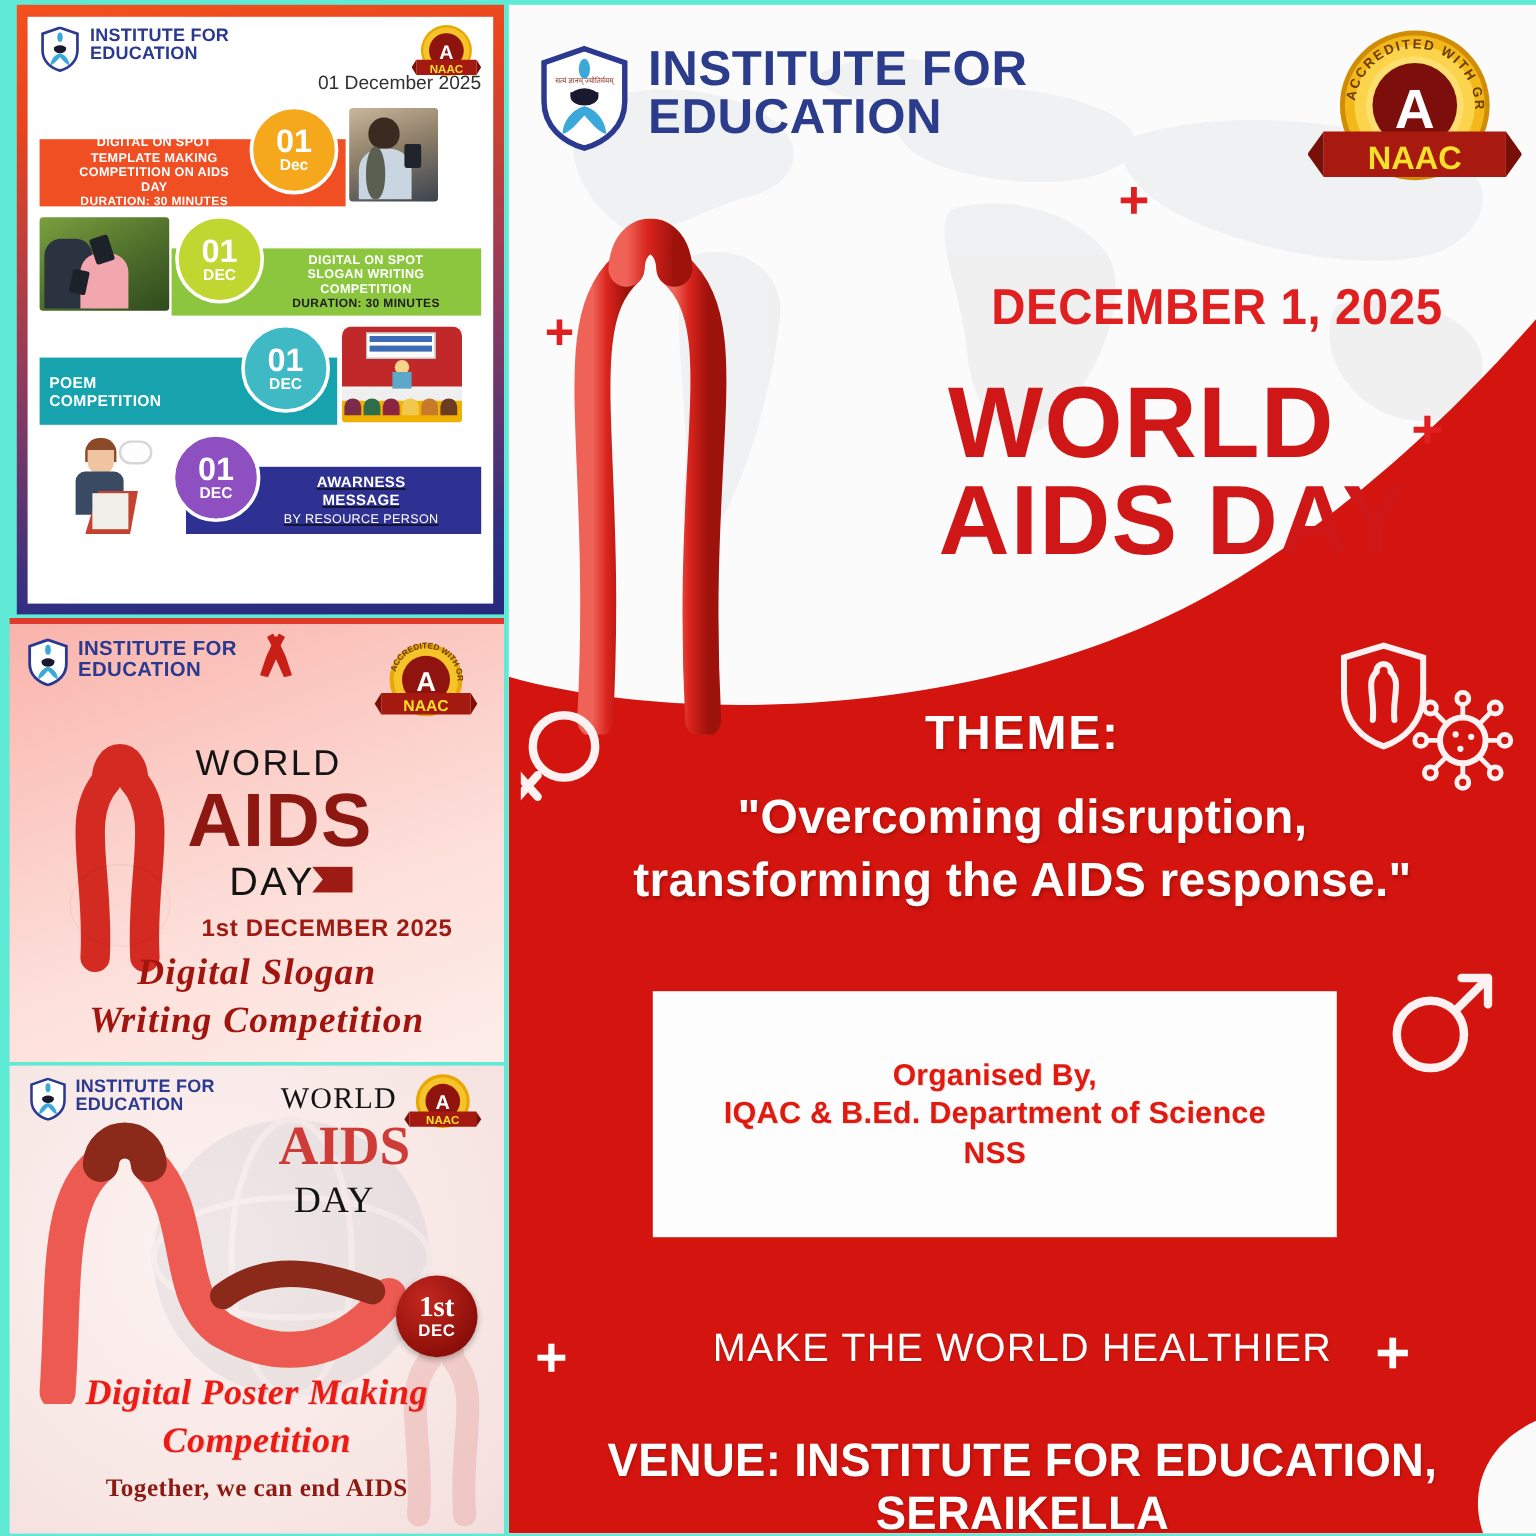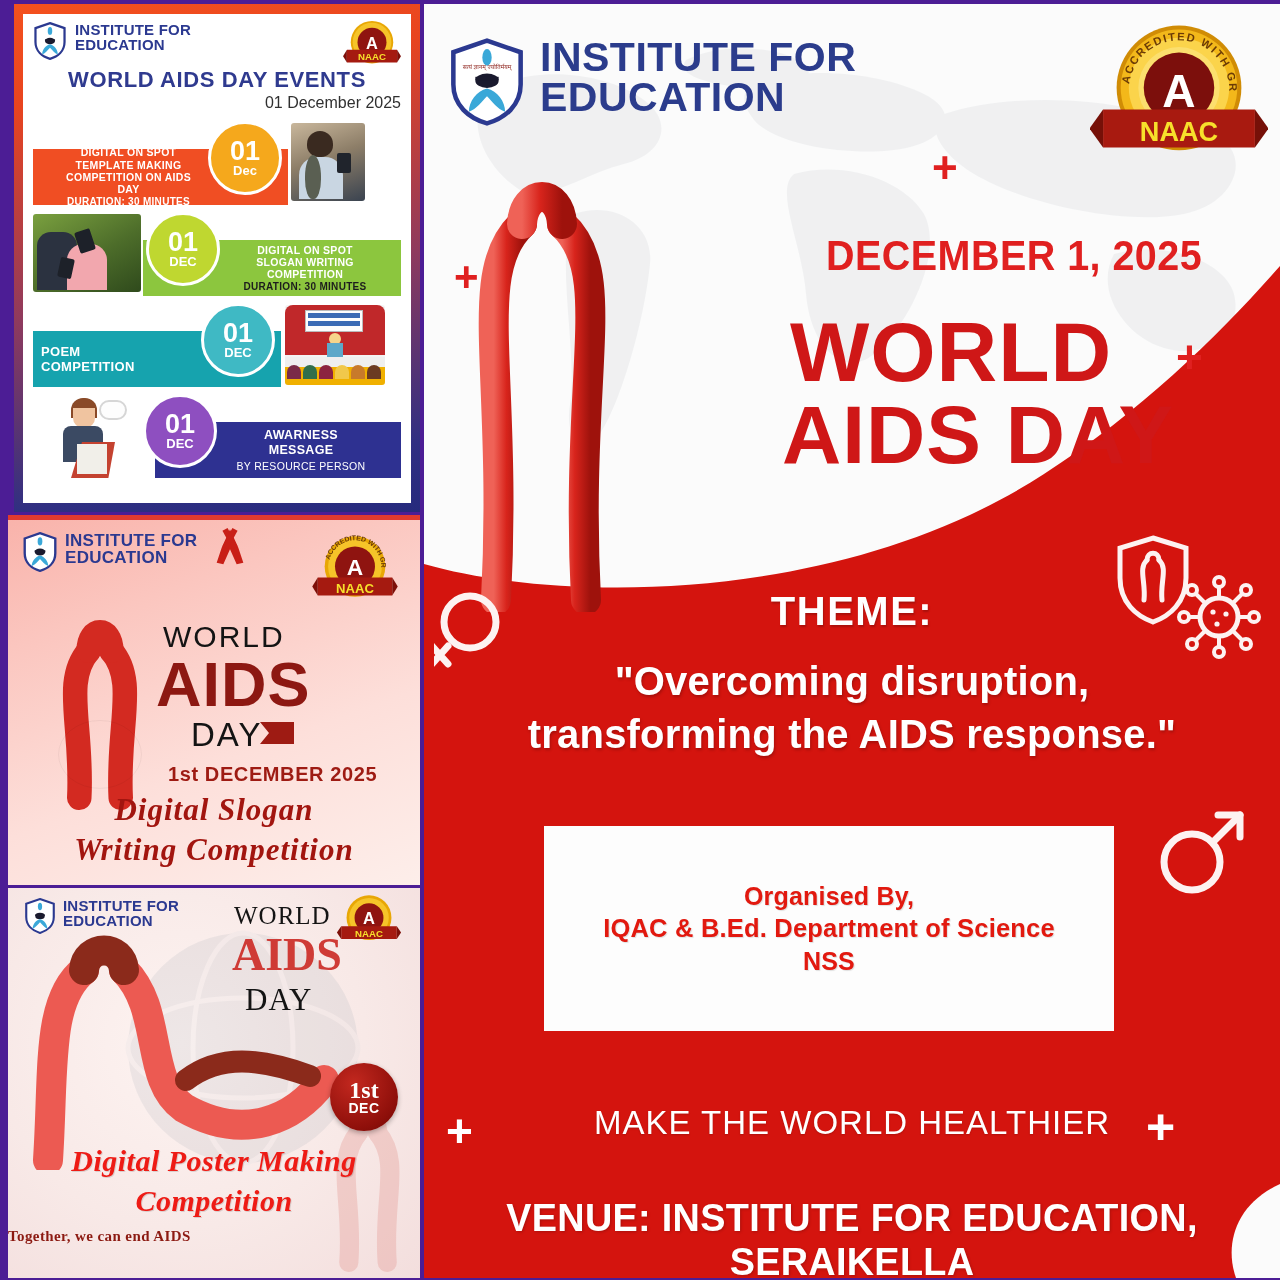--- a/index.html
+++ b/index.html
@@ -5,21 +5,21 @@
   * { box-sizing: border-box; margin: 0; padding: 0; }
   html, body {
     width: 1280px; height: 1280px;
     background: #ffffff;
     font-family: "Liberation Sans", sans-serif;
     overflow: hidden;
   }
   #collage {
     position: relative;
     width: 1280px; height: 1280px;
-    background: #4c1d95;
+    background: #5eead4;
   }
 
   
   .panel { position: absolute; overflow: hidden; }
 
   
   .shield-logo { display: block; }
 
   
   #panel-events {
@@ -117,23 +117,23 @@
   .pm-badge .b1 { font-size: 24px; font-weight: 700; font-family:"Liberation Serif",serif; }
   .pm-badge .b2 { font-size: 14px; font-weight: 700; letter-spacing: .5px; }
   .pm-l1, .pm-l2 {
     position: absolute; width: 100%; text-align: center;
     font-family: "Liberation Serif", serif; font-style: italic; font-weight: 700;
     color: #ee1b15; letter-spacing: .5px; text-shadow: 1px 1px 0 rgba(0,0,0,.12);
   }
   .pm-l1 { top: 256px; font-size: 30px; }
   .pm-l2 { top: 296px; font-size: 30px; }
   .pm-tag {
-    position: absolute; width: 100%; text-align: left; top: 340px;
+    position: absolute; width: 100%; text-align: center; top: 340px;
     font-family: "Liberation Serif", serif; font-weight: 700;
-    font-size: 15px; color: #8c1a12; letter-spacing: .4px;
+    font-size: 21px; color: #8c1a12; letter-spacing: .4px;
   }
 
   
   #panel-main {
     left: 424px; top: 4px; width: 856px; height: 1274px;
     background: #fbfbfb;
   }
   .worldmap { position: absolute; inset: 0; opacity: .16; }
   .redwave { position: absolute; left: 0; top: 0; width: 100%; height: 100%; }
 
@@ -227,21 +227,20 @@
             <circle cx="60" cy="50" r="30" fill="#8f1410"></circle>
             <text x="60" y="64" text-anchor="middle" font-size="34" font-weight="bold" fill="#ffffff" font-family="Liberation Sans, sans-serif">A</text>
             <path d="M8 66 L112 66 L112 92 L8 92 Z" fill="#a51a10"></path>
             <path d="M8 66 L0 79 L8 92 Z" fill="#7d0f08"></path>
             <path d="M112 66 L120 79 L112 92 Z" fill="#7d0f08"></path>
             <text x="60" y="88" text-anchor="middle" font-size="20" font-weight="bold" fill="#f7e02b" font-family="Liberation Sans, sans-serif">NAAC</text>
           </g>
         </svg>
       </div>
 
-      <div class="ev-title">WORLD AIDS DAY EVENTS</div>
       <div class="ev-sub">01 December 2025</div>
 
       <div class="evrow">
         <div class="evbar" style="left:0; width:255px; background:#f04e23; padding-left:10px; padding-right:74px;">
           <div class="txt" style="text-align:center; width:100%;">
             <div>DIGITAL ON SPOT</div>
             <div>TEMPLATE MAKING</div>
             <div>COMPETITION ON AIDS</div>
             <div>DAY</div>
             <div class="dur">DURATION: 30 MINUTES</div>
@@ -311,21 +310,21 @@
 
       <div class="evrow">
         <div class="evthumb th-d" style="left:8px; height:82px; width:96px;">
           <div style="position:absolute; left:30px; top:2px; width:26px; height:20px; background:#8a4a28; border-radius:12px 12px 0 0;"></div>
           <div style="position:absolute; left:32px; top:12px; width:22px; height:20px; background:#f0c4a0; border-radius:0 0 10px 10px;"></div>
           <div style="position:absolute; left:58px; top:4px; width:28px; height:20px; background:#fdfdfd; border:2px solid #d6d6d6; border-radius:10px;"></div>
           <div style="position:absolute; left:22px; top:30px; width:40px; height:36px; background:#3b4a63; border-radius:8px 8px 0 0;"></div>
           <div style="position:absolute; left:30px; top:46px; width:44px; height:36px; background:#c44230; clip-path: polygon(25% 0,100% 0,85% 100%,0 100%);"></div>
           <div style="position:absolute; left:36px; top:48px; width:30px; height:30px; background:#f1efe9;"></div>
         </div>
-        <div class="evbar" style="right:0; width:246px; background:#2e3191; padding-right:24px; padding-left:70px;">
+        <div class="evbar" style="right:0; width:246px; background:#2e3191; padding-right:24px; padding-left:70px;text-decoration:underline;">
           <div class="txt" style="text-align:center; width:100%; font-size:12.5px;">
             <div>AWARNESS</div>
             <div>MESSAGE</div>
             <div class="dur" style="font-weight:400; font-size:10.5px; margin-top:2px;">BY RESOURCE PERSON</div>
           </div>
         </div>
         <div class="evcircle" style="left:110px; background:#8e4fc0;">
           <span class="d1">01</span>
           <span class="d2">DEC</span>
         </div>

